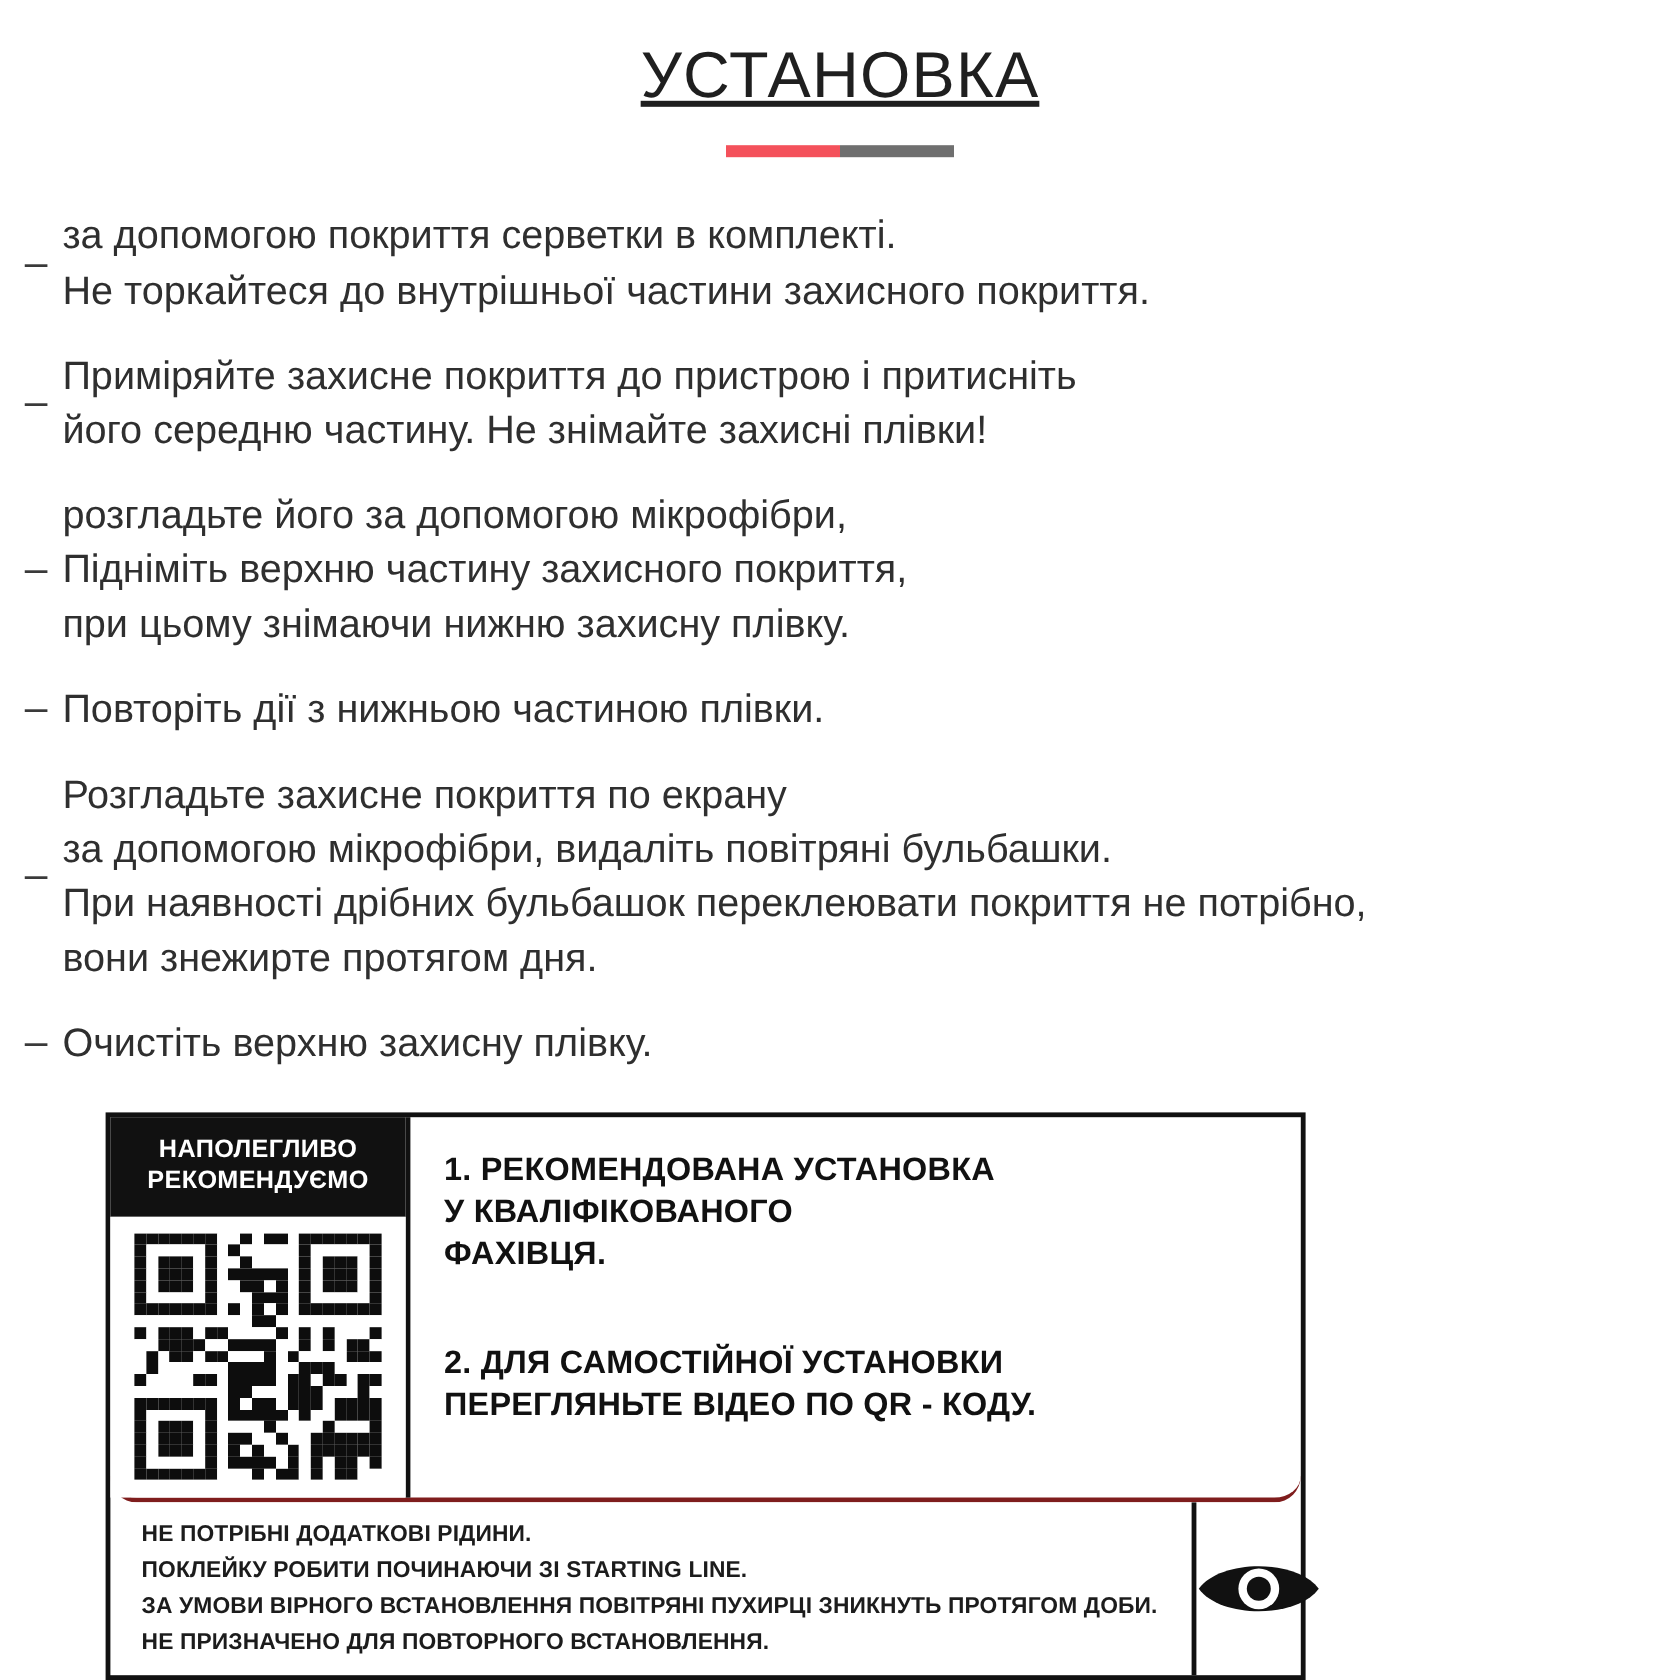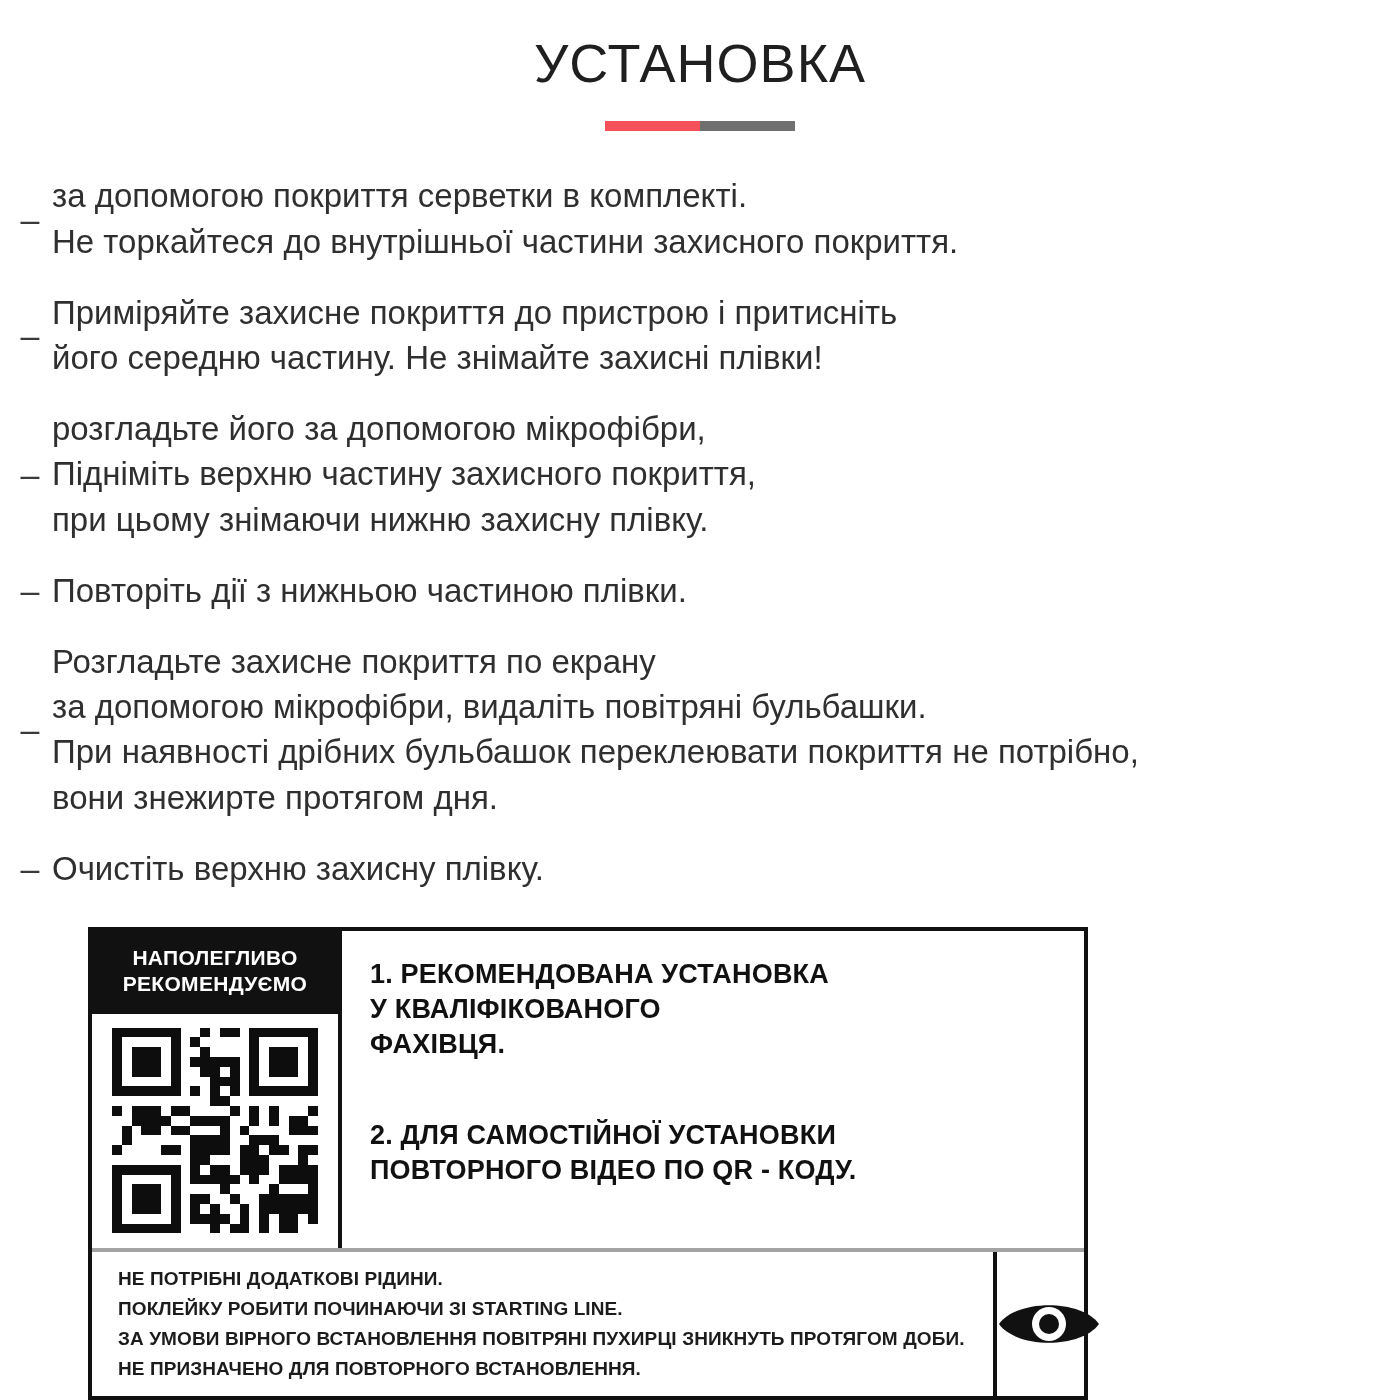--- a/index.html
+++ b/index.html
@@ -24,20 +24,21 @@
 
   
   .title {
     text-align: center;
     font-size: 54px;
     font-weight: 400;
     letter-spacing: 1px;
     color: #1f1f1f;
     margin: 34px 0 0 0;
     line-height: 1.1;
+    text-decoration: underline;
   }
 
   .divider {
     margin: 28px auto 0 auto;
     width: 190px;
     height: 10px;
     display: flex;
   }
   .divider .seg-red {
     width: 50%;
@@ -83,21 +84,22 @@
     position: absolute;
     left: 88px;
     top: 893px;
     width: 1000px;
     border: 4px solid #111111;
     box-sizing: border-box;
     background: #ffffff;
   }
   .card-top {
     display: flex;
-    border-bottom: 4px solid #a3a3a3;
+    border-bottom: 4px solid #7f1d1d;
+    border-radius: 22px;
   }
   .card-left {
     width: 250px;
     border-right: 4px solid #111111;
     box-sizing: border-box;
   }
   .badge {
     background: #111111;
     color: #ffffff;
     text-align: center;
@@ -690,21 +692,21 @@
       </div>
 
       <div class="card-right">
         <div class="blk first">
           <span class="l">1. РЕКОМЕНДОВАНА УСТАНОВКА</span>
           <span class="l">У КВАЛІФІКОВАНОГО</span>
           <span class="l">ФАХІВЦЯ.</span>
         </div>
         <div class="blk second">
           <span class="l">2. ДЛЯ САМОСТІЙНОЇ УСТАНОВКИ</span>
-          <span class="l">ПОВТОРНОГО ВІДЕО ПО QR - КОДУ.</span>
+          <span class="l">ПЕРЕГЛЯНЬТЕ ВІДЕО ПО QR - КОДУ.</span>
         </div>
       </div>
 
     </div>
 
     <div class="card-bottom">
       <div class="notes">
         <div class="nl">НЕ ПОТРІБНІ ДОДАТКОВІ РІДИНИ.</div>
         <div class="nl">ПОКЛЕЙКУ РОБИТИ ПОЧИНАЮЧИ ЗІ STARTING LINE.</div>
         <div class="nl">ЗА УМОВИ ВІРНОГО ВСТАНОВЛЕННЯ  ПОВІТРЯНІ ПУХИРЦІ ЗНИКНУТЬ  ПРОТЯГОМ ДОБИ.</div>

